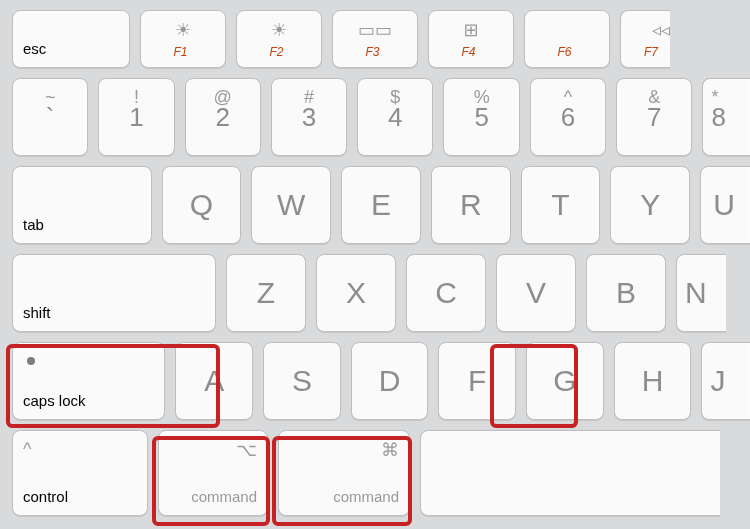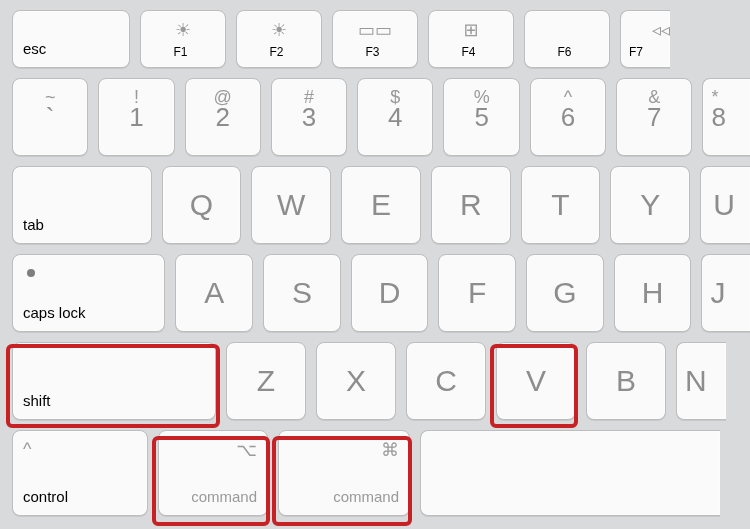--- a/index.html
+++ b/index.html
@@ -80,21 +80,22 @@
     top: 8px;
     font-size: 18px;
     color: #9a9a9a;
   }
   .key .sublabel {
     position: absolute;
     bottom: 8px;
     left: 0; right: 5px;
     text-align: center;
     font-size: 12px;
-    color: #000000;
+    color: #c2410c;
+    font-style: italic;
   }
   .key.letter .main { font-size: 30px; padding-bottom: 0; display:flex; align-items:center; justify-content:center; height:100%; }
   .dot {
     width: 8px; height: 8px; border-radius: 50%;
     background: #7e7e7e;
     position: absolute; top: 14px; left: 14px;
   }
   
   .hl {
     position: absolute;
@@ -138,21 +139,21 @@
     </div>
     <div class="key w-fn">
       <span class="top">⊞</span>
       <span class="sublabel">F4</span>
     </div>
     <div class="key w-fn">
       <span class="sublabel">F6</span>
     </div>
     <div class="key cut2">
       <span class="top" style="left:auto;text-align:left;padding-left:8px">◃◃</span>
-      <span class="sublabel" style="text-align:left;padding-left:8px">F7</span>
+      <span class="sublabel" style="text-align:left;padding-left:23px">F7</span>
     </div>
   </div>
 
   <div class="row">
     <div class="key w-std">
         <span class="top">~</span>
         <span class="main">`</span>
       </div>
     <div class="key w-std">
         <span class="top">!</span>
@@ -209,20 +210,44 @@
       </div>
     <div class="key letter w-std">
         <span class="main">Y</span>
       </div>
     <div class="key letter cut2">
         <span class="main" style="justify-content:flex-start;padding-left:12px">U</span>
       </div>
   </div>
 
   <div class="row">
+    <div class="key w-shift">
+      <span class="bl">shift</span>
+    </div>
+    <div class="key letter w-std">
+        <span class="main">Z</span>
+      </div>
+    <div class="key letter w-std">
+        <span class="main">X</span>
+      </div>
+    <div class="key letter w-std">
+        <span class="main">C</span>
+      </div>
+    <div class="key letter w-std">
+        <span class="main">V</span>
+      </div>
+    <div class="key letter w-std">
+        <span class="main">B</span>
+      </div>
+    <div class="key letter cut2">
+        <span class="main" style="justify-content:flex-start;padding-left:8px">N</span>
+      </div>
+  </div>
+
+  <div class="row">
     <div class="key w-caps">
       <span class="dot"></span>
       <span class="bl">caps lock</span>
     </div>
     <div class="key letter w-std">
         <span class="main">A</span>
       </div>
     <div class="key letter w-std">
         <span class="main">S</span>
       </div>
@@ -233,44 +258,20 @@
         <span class="main">F</span>
       </div>
     <div class="key letter w-std">
         <span class="main">G</span>
       </div>
     <div class="key letter w-std">
         <span class="main">H</span>
       </div>
     <div class="key letter cut2">
         <span class="main" style="justify-content:flex-start;padding-left:8px">J</span>
-      </div>
-  </div>
-
-  <div class="row">
-    <div class="key w-shift">
-      <span class="bl">shift</span>
-    </div>
-    <div class="key letter w-std">
-        <span class="main">Z</span>
-      </div>
-    <div class="key letter w-std">
-        <span class="main">X</span>
-      </div>
-    <div class="key letter w-std">
-        <span class="main">C</span>
-      </div>
-    <div class="key letter w-std">
-        <span class="main">V</span>
-      </div>
-    <div class="key letter w-std">
-        <span class="main">B</span>
-      </div>
-    <div class="key letter cut2">
-        <span class="main" style="justify-content:flex-start;padding-left:8px">N</span>
       </div>
   </div>
 
   <div class="row bottom">
     <div class="key w-ctrl">
       <span class="tl">^</span>
       <span class="bl">control</span>
     </div>
     <div class="key w-opt">
       <span class="tr">⌥</span>

